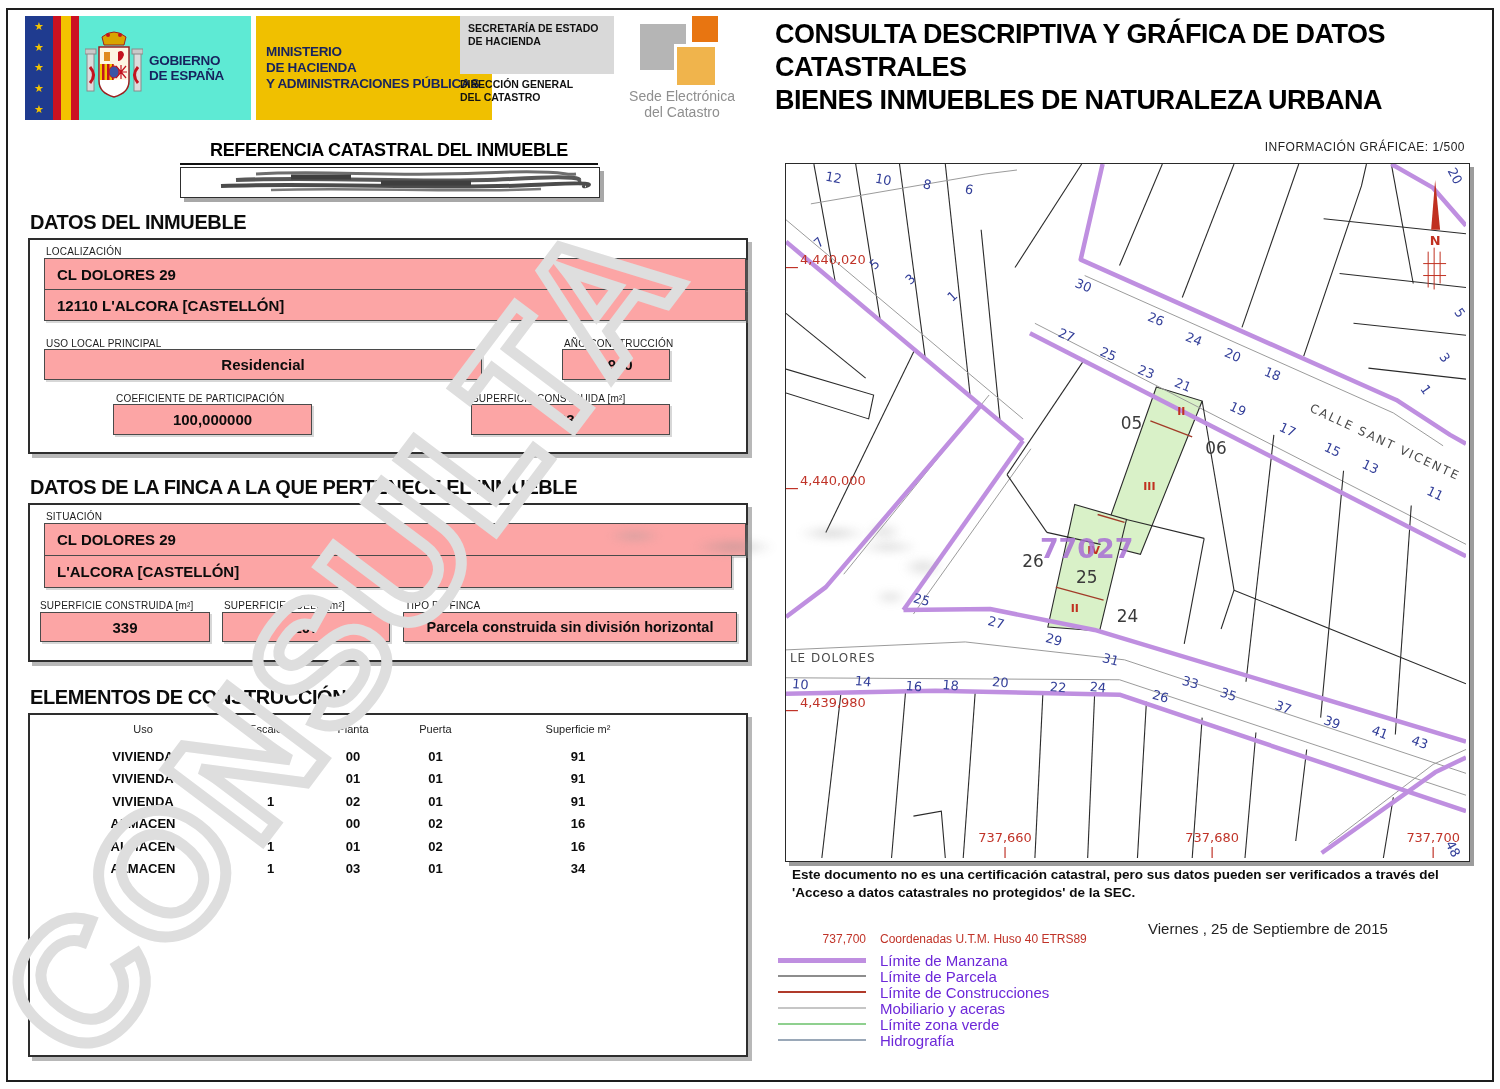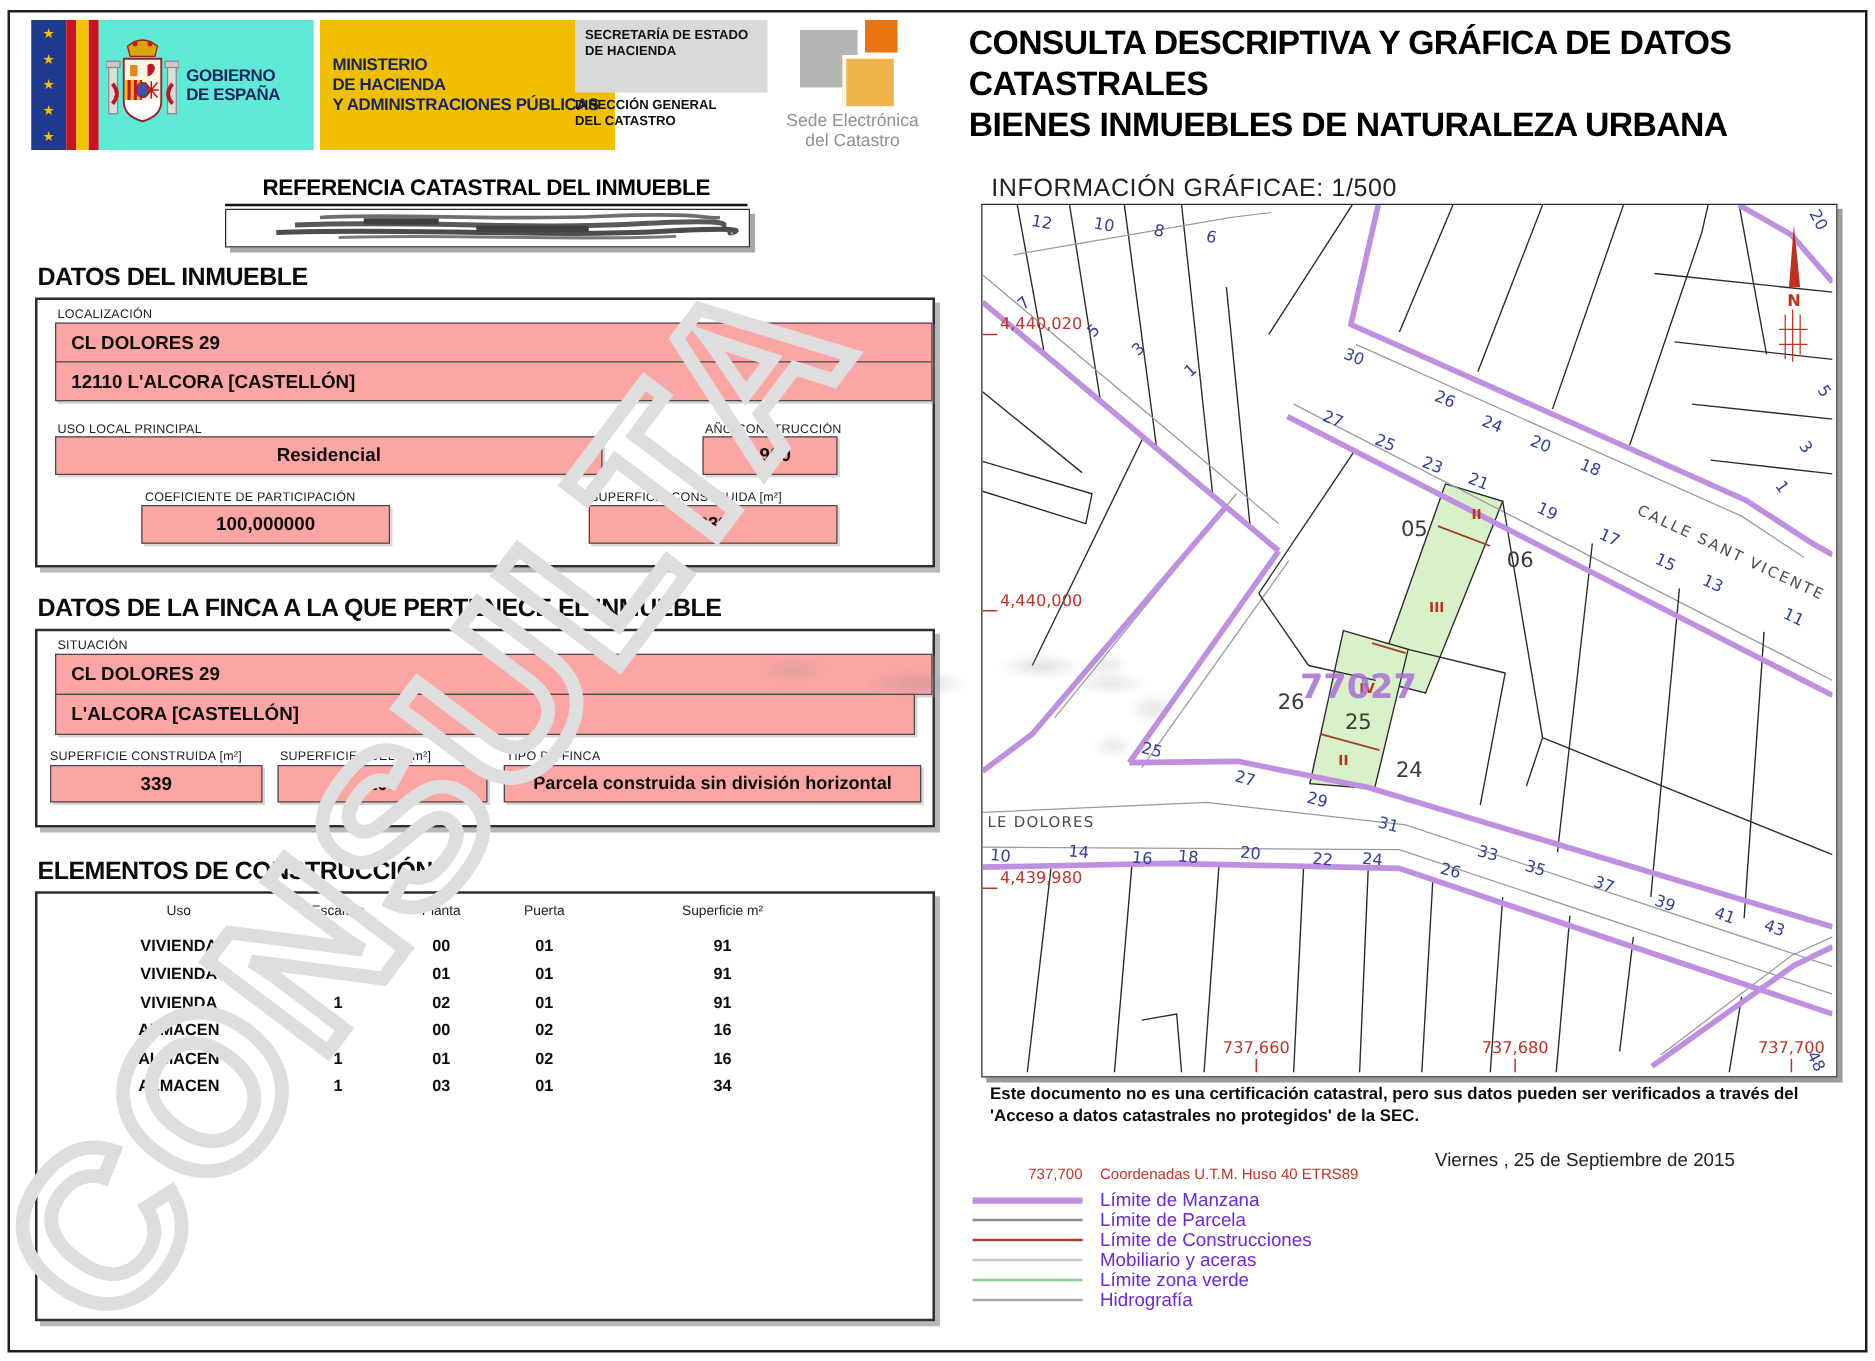--- a/index.html
+++ b/index.html
@@ -24,22 +24,22 @@
   .sede{position:absolute;left:602px;top:16px;width:160px;z-index:4;text-align:center;}
   .sqwrap{position:relative;width:100px;height:66px;margin:0 auto;}
   .sq1{position:absolute;left:8px;top:8px;width:46px;height:46px;background:#b5b5b5;}
   .sq2{position:absolute;left:60px;top:0;width:26px;height:26px;background:#e87511;}
   .sq3{position:absolute;left:42px;top:28px;width:38px;height:38px;background:#f0b44c;border-left:3px solid #fff;border-top:3px solid #fff;}
   .sedetxt{color:#8f8f8f;font-size:14px;line-height:16px;margin-top:6px;}
   
   .titleblock{position:absolute;left:775px;top:18px;width:700px;z-index:4;color:#000;}
   .t1{font-size:27px;font-weight:bold;letter-spacing:-.5px;line-height:33px;}
   .t3{font-size:20px;font-weight:bold;margin-top:8px;letter-spacing:-.3px;}
-  .mapheader{position:absolute;left:793px;top:140px;width:672px;z-index:4;font-size:20px;color:#222;
-             display:flex;justify-content:flex-start;letter-spacing:.5px;}
+  .mapheader{position:absolute;left:793px;top:140px;width:672px;z-index:4;font-size:12px;color:#222;
+             display:flex;justify-content:flex-end;letter-spacing:.5px;}
   
   .h2{position:absolute;font-size:20px;font-weight:bold;color:#0c0c0c;letter-spacing:-.4px;z-index:3;}
   .secbox2{position:absolute;background:#fff;border:2px solid #2e2e2e;
            box-shadow:4px 4px 0 rgba(125,125,125,.55);z-index:2;}
   .flabel{position:absolute;font-size:10px;color:#1c1c1c;z-index:3;letter-spacing:.2px;}
   .fbox{position:absolute;border:1.4px solid #4a4a4a;background:#fca5a5;font-weight:bold;font-size:15px;
         color:#0c0c0c;display:flex;align-items:center;z-index:3;box-shadow:2px 2px 0 rgba(140,140,140,.35);}
   .fbox.pad{padding-left:12px;}
   .fbox.ctr{justify-content:center;}
   

